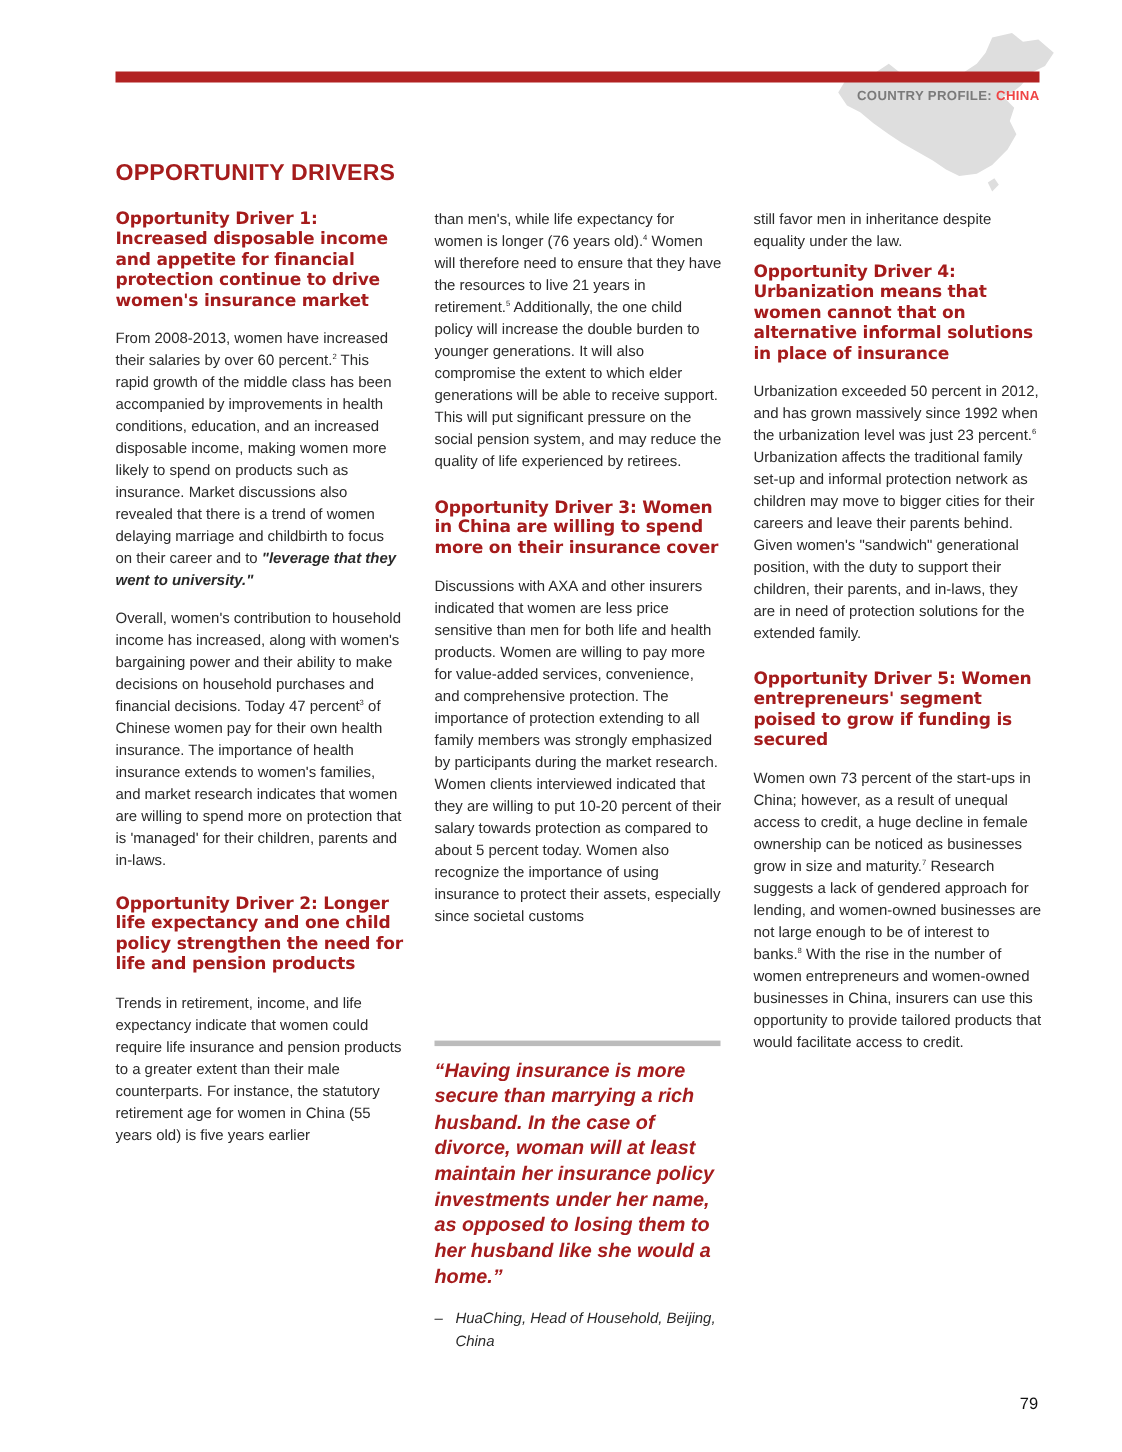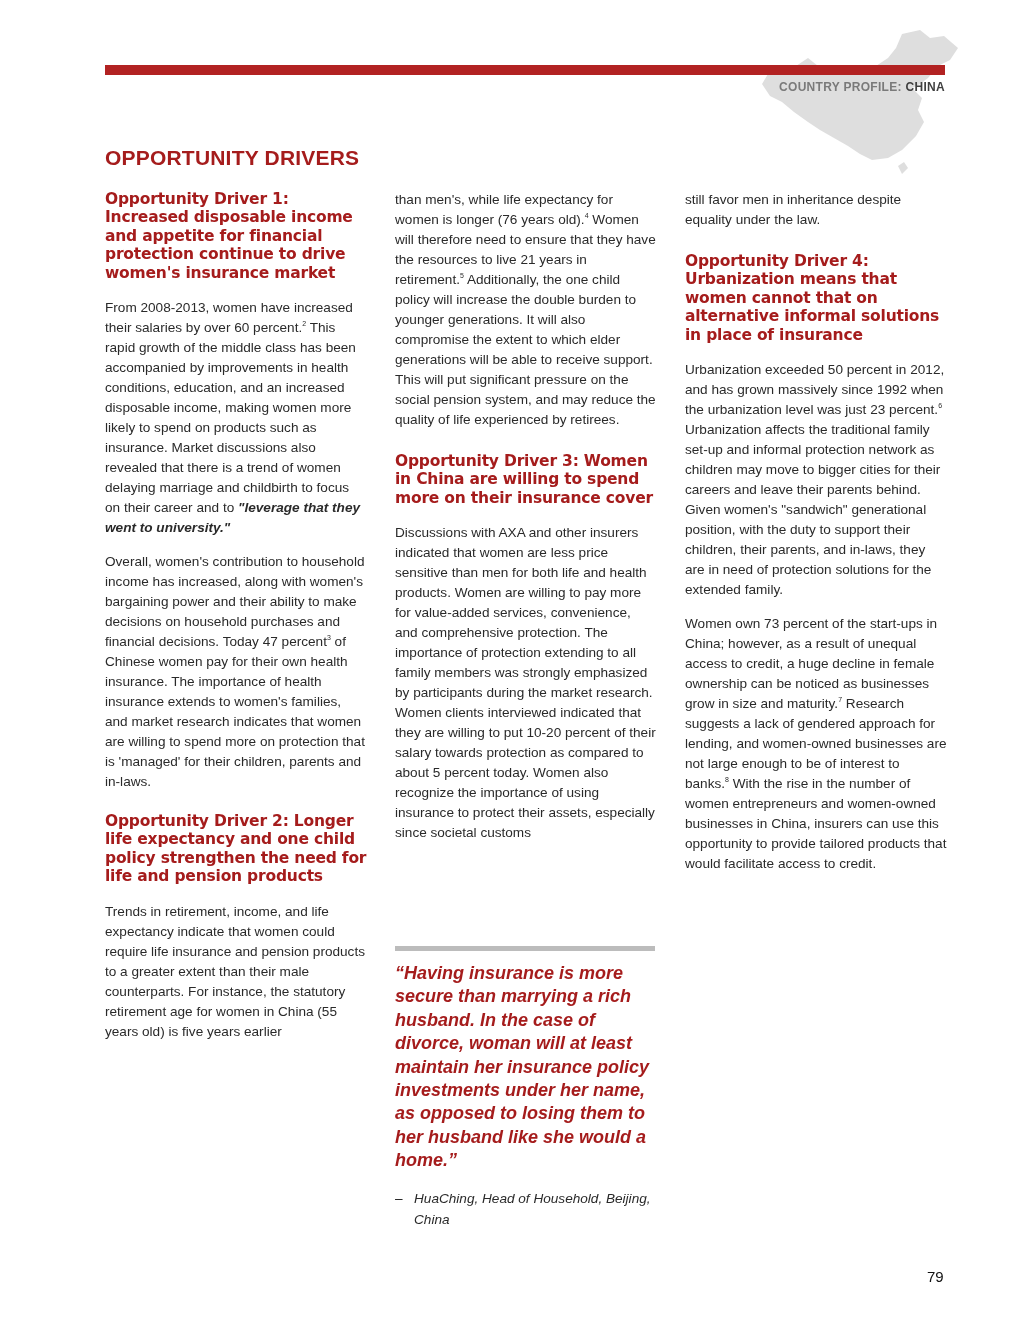--- a/index.html
+++ b/index.html
@@ -2,21 +2,21 @@
 <html><head>
 <meta charset="utf-8">
 <style>
   html, body { margin: 0; padding: 0; background: #ffffff; }
   body { width: 1020px; height: 1320px; position: relative; overflow: hidden;
          font-family: "DejaVu Sans", "Liberation Sans", sans-serif; color: #2a2a2a; }
   .map { position: absolute; left: 752px; top: 26px; width: 212px; height: 150px; }
   .topbar { position: absolute; left: 105px; top: 65px; width: 840px; height: 10px; background: #b22222; }
   .country { position: absolute; right: 75px; top: 80px; font-size: 12px; font-weight: bold; letter-spacing: 0.3px;
              color: #7a7a7a; font-family: "Liberation Sans", sans-serif; }
-  .country .accent { color: #404040; }
+  .country .accent { color: #ef4444; }
   .page-title { position: absolute; left: 105px; top: 146px; margin: 0; font-size: 21px; font-weight: bold;
                 color: #a51c1c; letter-spacing: 0.2px; font-family: "Liberation Sans", sans-serif; text-align: center; }
   .col { position: absolute; top: 190px; width: 262px; }
   .c1 { left: 105px; } .c2 { left: 395px; } .c3 { left: 685px; }
   h3 { margin: 0 0 16px 0; color: #a51c1c; font-size: 15.5px; line-height: 18.4px; font-weight: bold;
        font-family: "DejaVu Sans", sans-serif; letter-spacing: -0.2px; }
   p { margin: 0 0 14px 0; font-size: 13.6px; line-height: 20px; font-family: "Liberation Sans", sans-serif; color: #2a2a2a; }
   sup { font-size: 7px; vertical-align: super; line-height: 0; }
   .bi { font-weight: bold; font-style: italic; }
   .quote-rule { position: absolute; left: 395px; top: 946px; width: 260px; height: 5px; background: #bcbcbc; }
@@ -61,19 +61,20 @@
 </div>
 
 <div class="quote-rule"></div>
 <p class="quote">“Having insurance is more secure than marrying a rich husband. In the case of divorce, woman will at least maintain her insurance policy investments under her name, as opposed to losing them to her husband like she would a home.”</p>
 <div class="attrib">
   <span class="dash">–</span>
   <span class="txt">HuaChing, Head of Household, Beijing, China</span>
 </div>
 
 <div class="col c3">
-  <p style="margin-bottom:22px">still favor men in inheritance despite equality under the law.</p>
+  <p style="margin-bottom:8px">still favor men in inheritance despite equality under the law.</p>
   <h3>Opportunity Driver 4: Urbanization means that women cannot that on alternative informal solutions in place of insurance</h3>
   <p><span>Urbanization exceeded 50 percent in 2012, and has grown massively since 1992 when the urbanization level was just 23 percent.</span><sup>6</sup><span> Urbanization affects the traditional family set-up and informal protection network as children may move to bigger cities for their careers and leave their parents behind. Given women's "sandwich" generational position, with the duty to support their children, their parents, and in-laws, they are in need of protection solutions for the extended family.</span></p>
+  <h3 style="margin-top:22px">Opportunity Driver 5: Women entrepreneurs' segment poised to grow if funding is secured</h3>
   <p><span>Women own 73 percent of the start-ups in China; however, as a result of unequal access to credit, a huge decline in female ownership can be noticed as businesses grow in size and maturity.</span><sup>7</sup><span> Research suggests a lack of gendered approach for lending, and women-owned businesses are not large enough to be of interest to banks.</span><sup>8</sup><span> With the rise in the number of women entrepreneurs and women-owned businesses in China, insurers can use this opportunity to provide tailored products that would facilitate access to credit.</span></p>
 </div>
 
 <div class="pagenum">79</div>
 
 </body></html>

